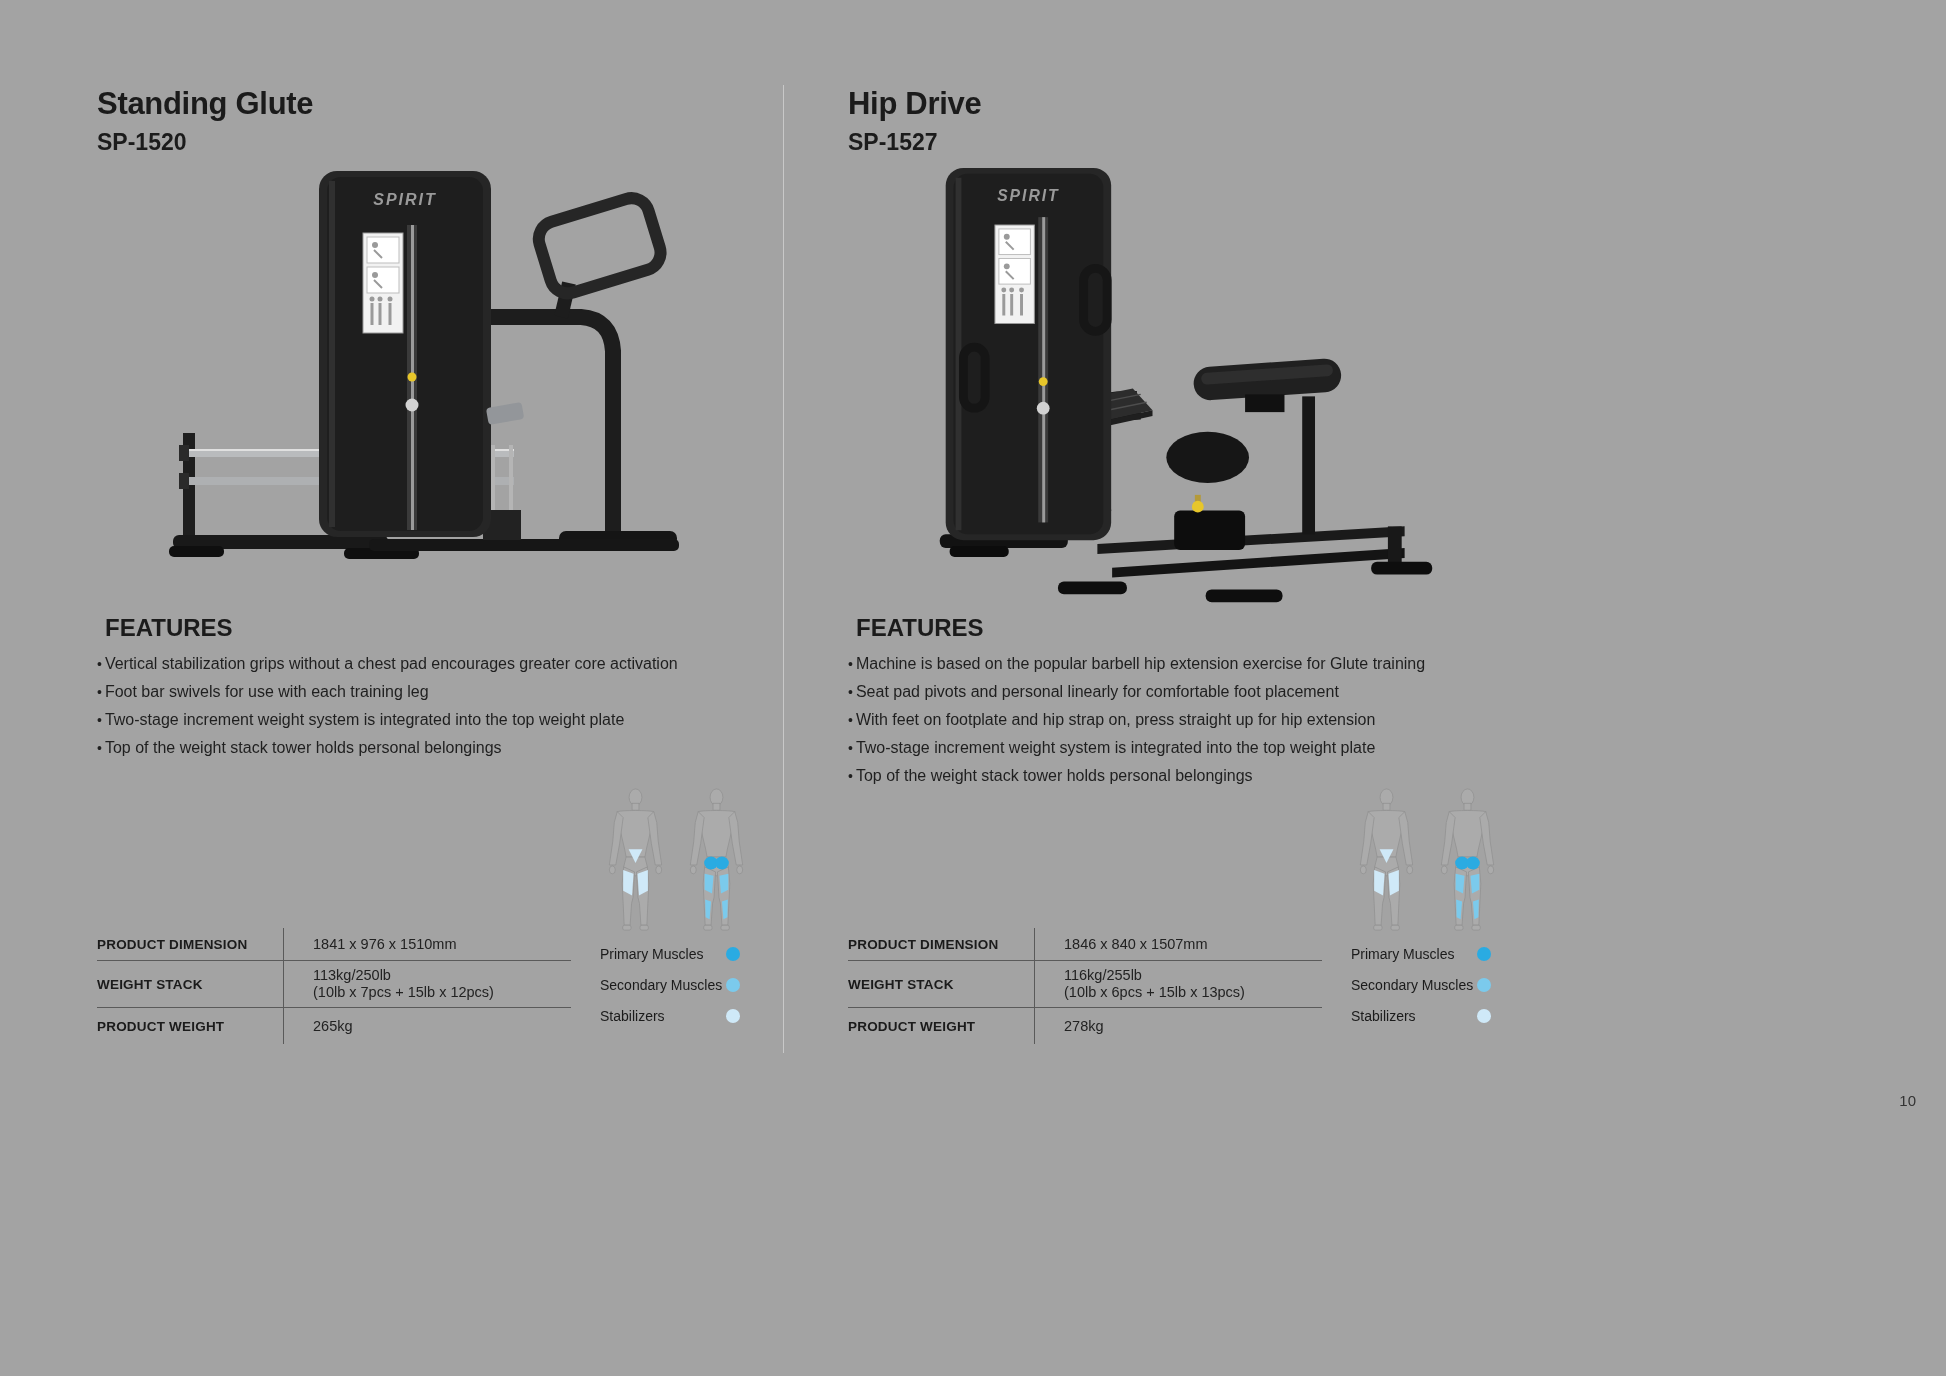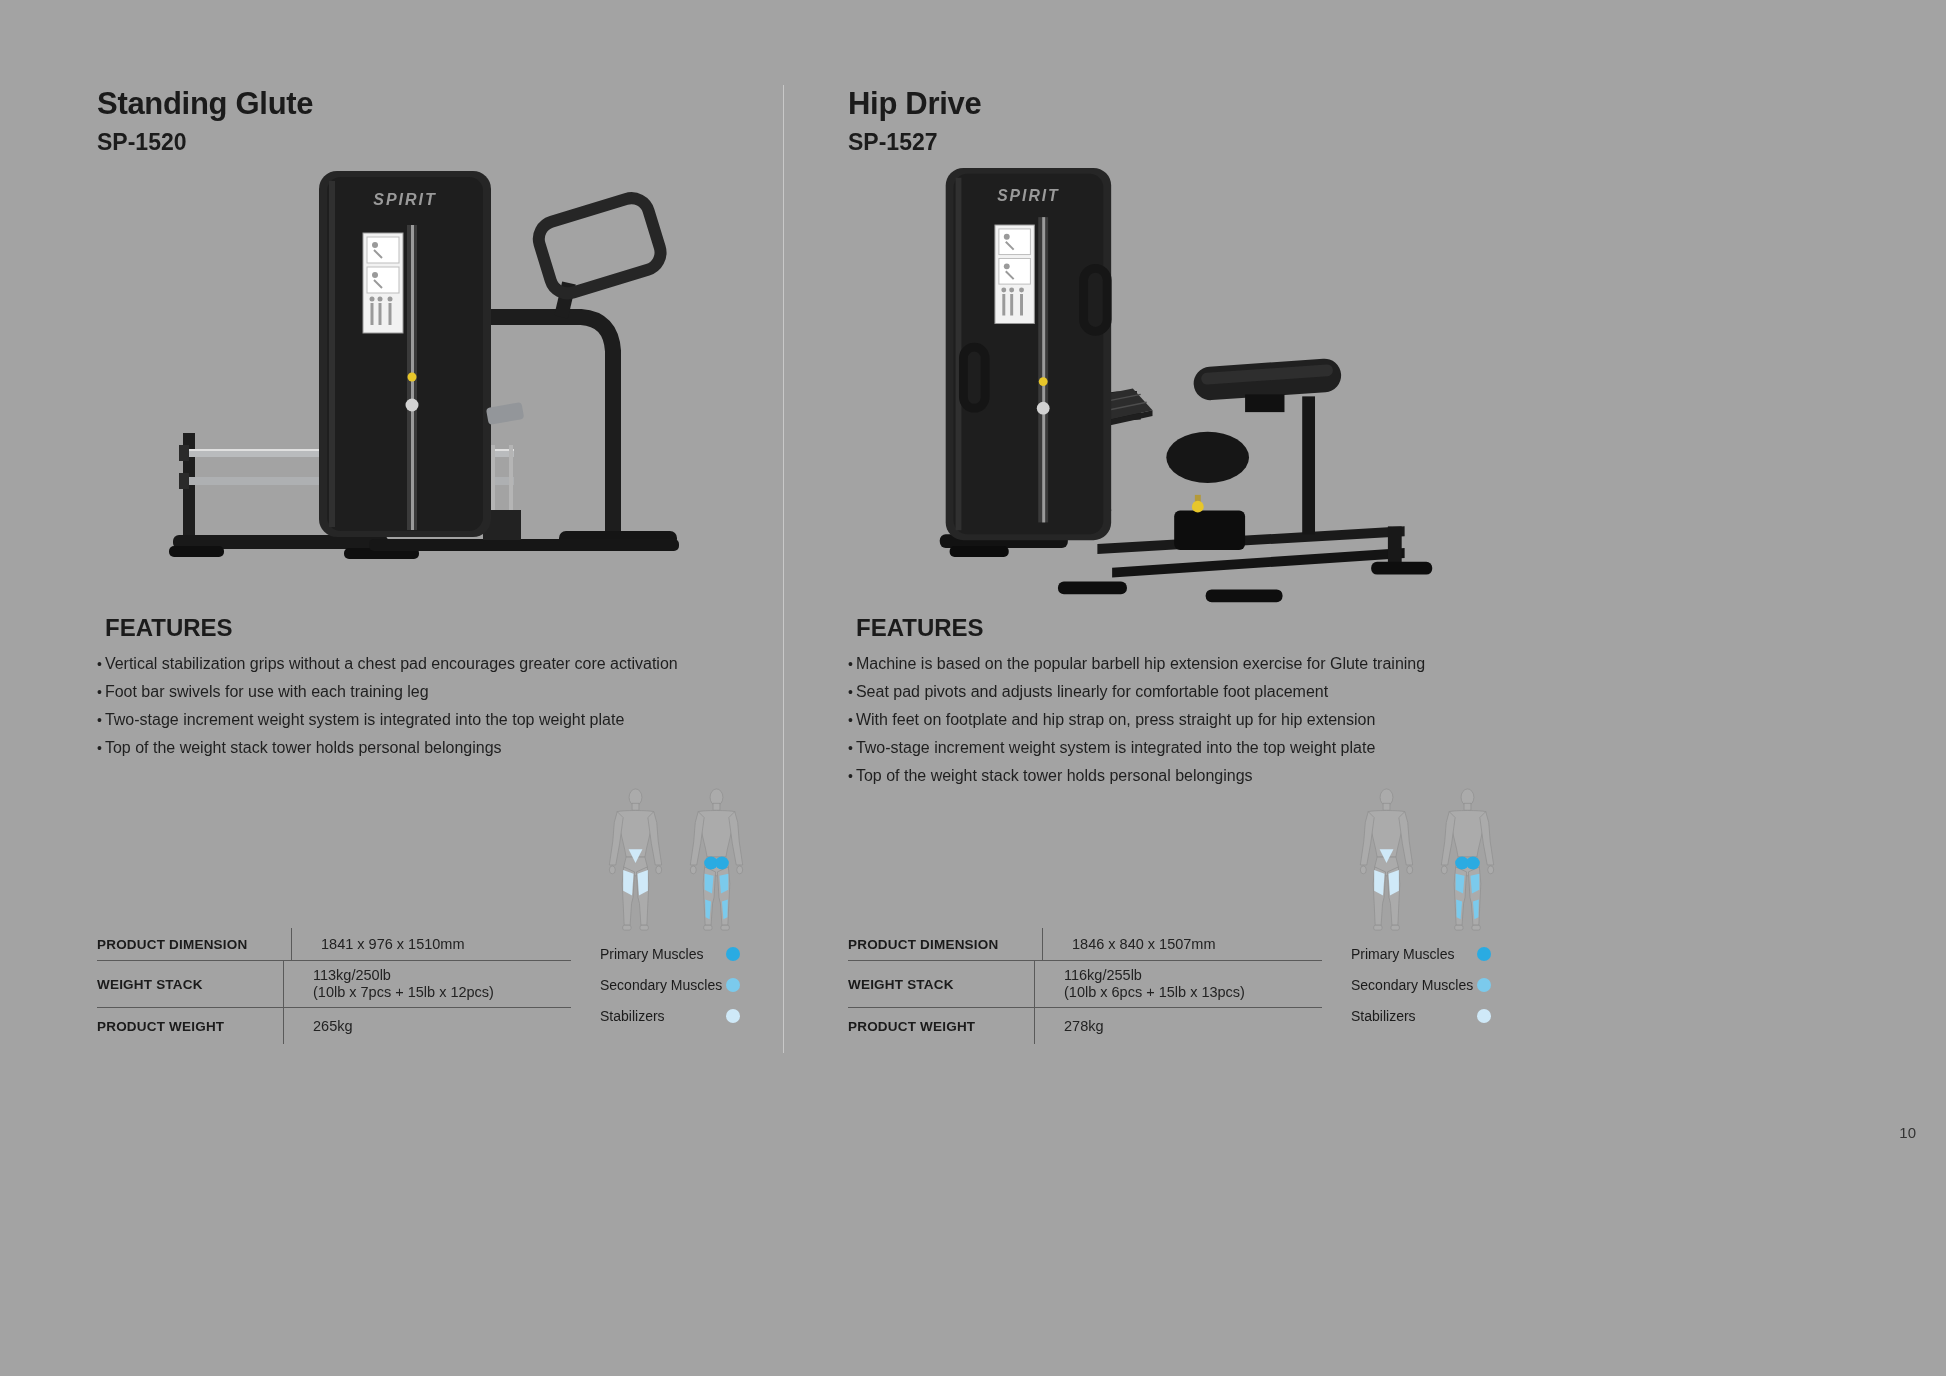--- a/index.html
+++ b/index.html
@@ -46,21 +46,21 @@
   }
   .features { position: absolute; top: 650px; left: 0; width: 700px; list-style: none; }
   .features li {
     font-size: 16px; color: #1f1f1f; line-height: 27px; white-space: nowrap;
   }
   .features li::before { content: "\2022"; margin-right: 3px; font-size: 14px; }
 
   .spec-table { position: absolute; top: 928px; left: 0; width: 474px; }
   .spec-row { display: flex; align-items: stretch; }
   .spec-row.bordered { border-bottom: 1px solid #5a5a5a; }
-  .row-dim    { height: 33px; gap: 8px; }
+  .row-dim    { height: 33px; }
   .row-stack  { height: 47px; }
   .row-weight { height: 36px; }
   .spec-label {
     width: 186px; display: flex; align-items: center;
     font-size: 13.5px; font-weight: 700; color: #1b1b1b; letter-spacing: 0.2px;
   }
   .spec-value {
     flex: 1; border-left: 1px solid #5a5a5a; padding-left: 29px;
     display: flex; flex-direction: column; justify-content: center;
     font-size: 14.5px; color: #222222; line-height: 17px;
@@ -70,21 +70,21 @@
 
   .legend { position: absolute; left: 503px; top: 946px; width: 140px; }
   .legend-row {
     display: flex; align-items: center; justify-content: space-between;
     height: 15px; margin-bottom: 16px;
   }
   .legend-label { font-size: 14px; color: #1b1b1b; }
   .legend-dot { width: 14px; height: 14px; border-radius: 50%; background: #2aabe2; }
 
   .page-number {
-    position: absolute; right: 30px; top: 1124px;
+    position: absolute; right: 30px; top: 1092px;
     font-size: 15px; color: #333333;
   }
 </style>
 </head>
 <body>
 
 <div class="page">
 
   <div class="divider"></div>
 
@@ -299,21 +299,21 @@
         <circle cx="105" cy="252" r="6.5" fill="#d2d2d2"></circle>
       </g>
 
       <rect x="146" y="110" width="24" height="64" rx="12" fill="none" stroke="#161616" stroke-width="9"></rect>
       <rect x="24" y="190" width="22" height="62" rx="11" fill="none" stroke="#151515" stroke-width="9"></rect>
     </svg>
 
     <h2 class="features-heading">FEATURES</h2>
     <ul class="features">
       <li>Machine is based on the popular barbell hip extension exercise for Glute training</li>
-      <li>Seat pad pivots and adjusts linearly for comfortable foot placement</li>
+      <li>Seat pad pivots and personal linearly for comfortable foot placement</li>
       <li>With feet on footplate and hip strap on, press straight up for hip extension</li>
       <li>Two-stage increment weight system is integrated into the top weight plate</li>
       <li>Top of the weight stack tower holds personal belongings</li>
     </ul>
 
     <svg class="figures" viewBox="0 0 160 150" xmlns="http://www.w3.org/2000/svg">
       <g transform="translate(6,0)" fill="#ababab" stroke="#8f8f8f" stroke-width="0.7">
         <ellipse cx="33" cy="10.5" rx="6.5" ry="8.5"></ellipse>
         <rect x="29.5" y="16.5" width="7" height="7"></rect>
         <path d="M14.5,25 C20,23.5 46,23.5 51.5,25 L48,46 L44,63 L42.5,71 L23.5,71 L22,63 L18,46 Z"></path>

